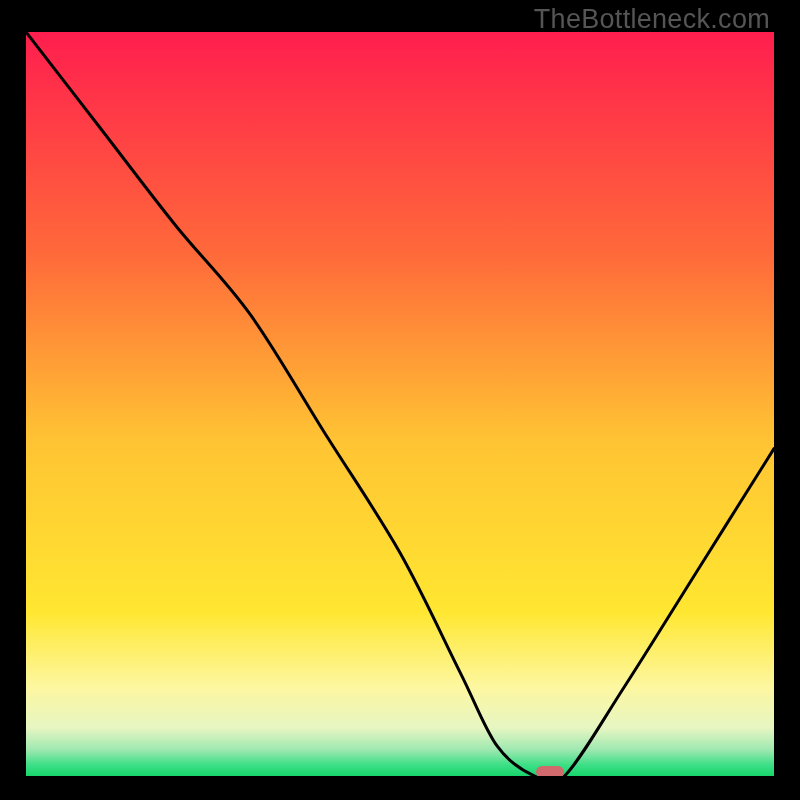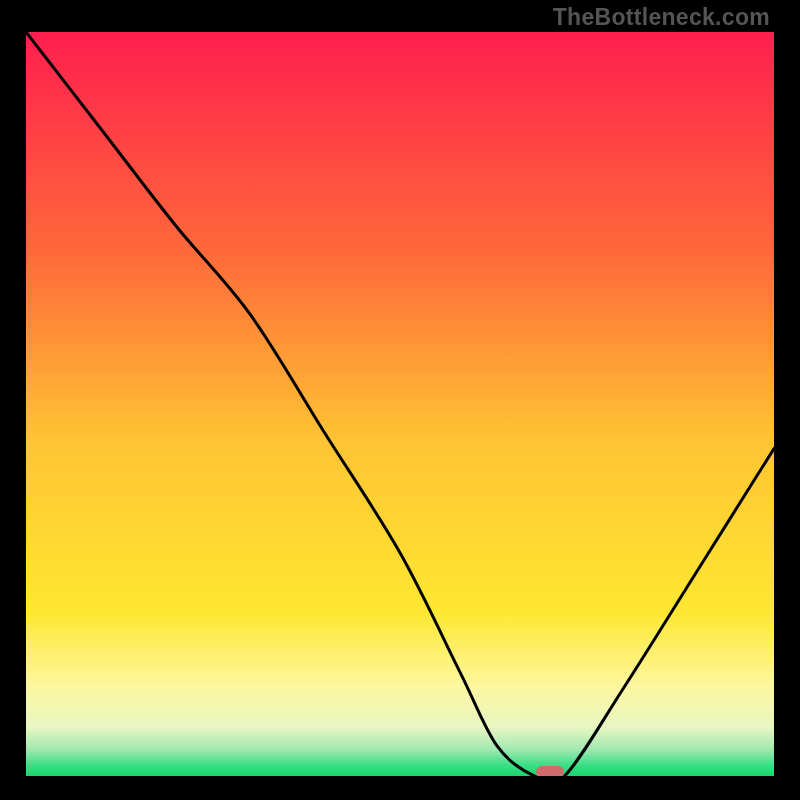--- a/index.html
+++ b/index.html
@@ -15,22 +15,22 @@
     position: relative;
     width: 800px;
     height: 800px;
     background: #000;
   }
   .watermark {
     position: absolute;
     top: 4px;
     right: 30px;
     color: #555;
-    font-size: 23px;
-    font-weight: 700;
+    font-size: 27px;
+    font-weight: 400;
     letter-spacing: 0.3px;
   }
   .plot-area {
     position: absolute;
     left: 26px;
     top: 32px;
     width: 748px;
     height: 744px;
     overflow: hidden;
   }

